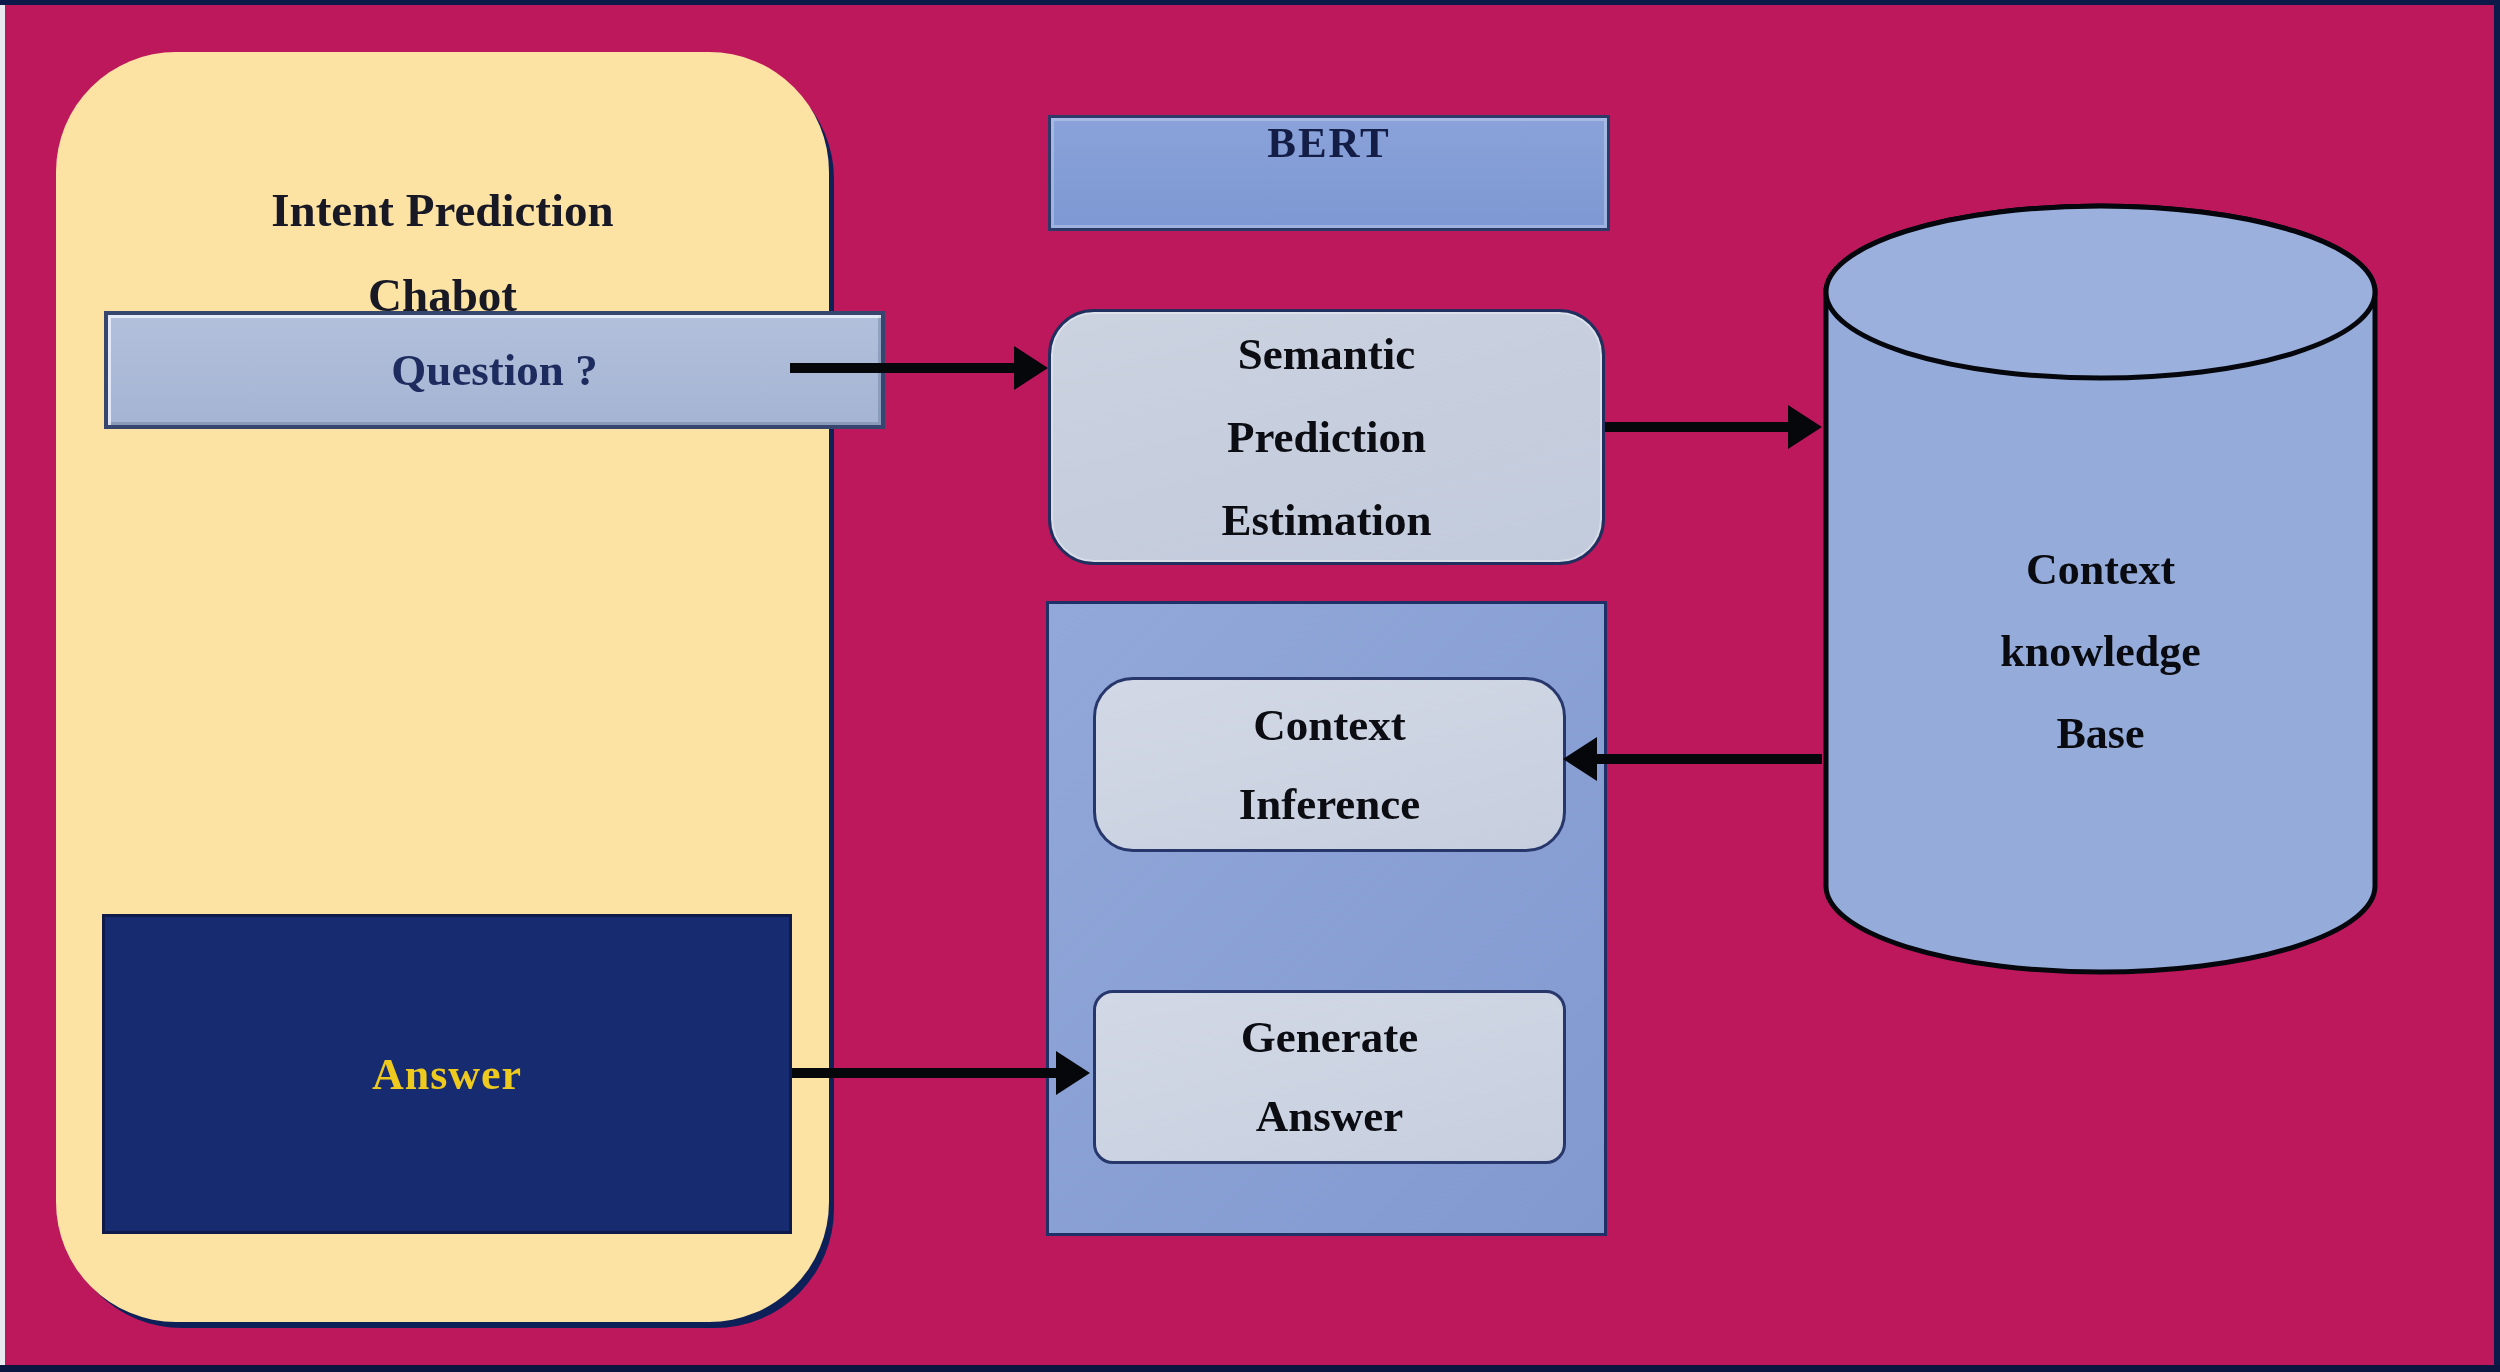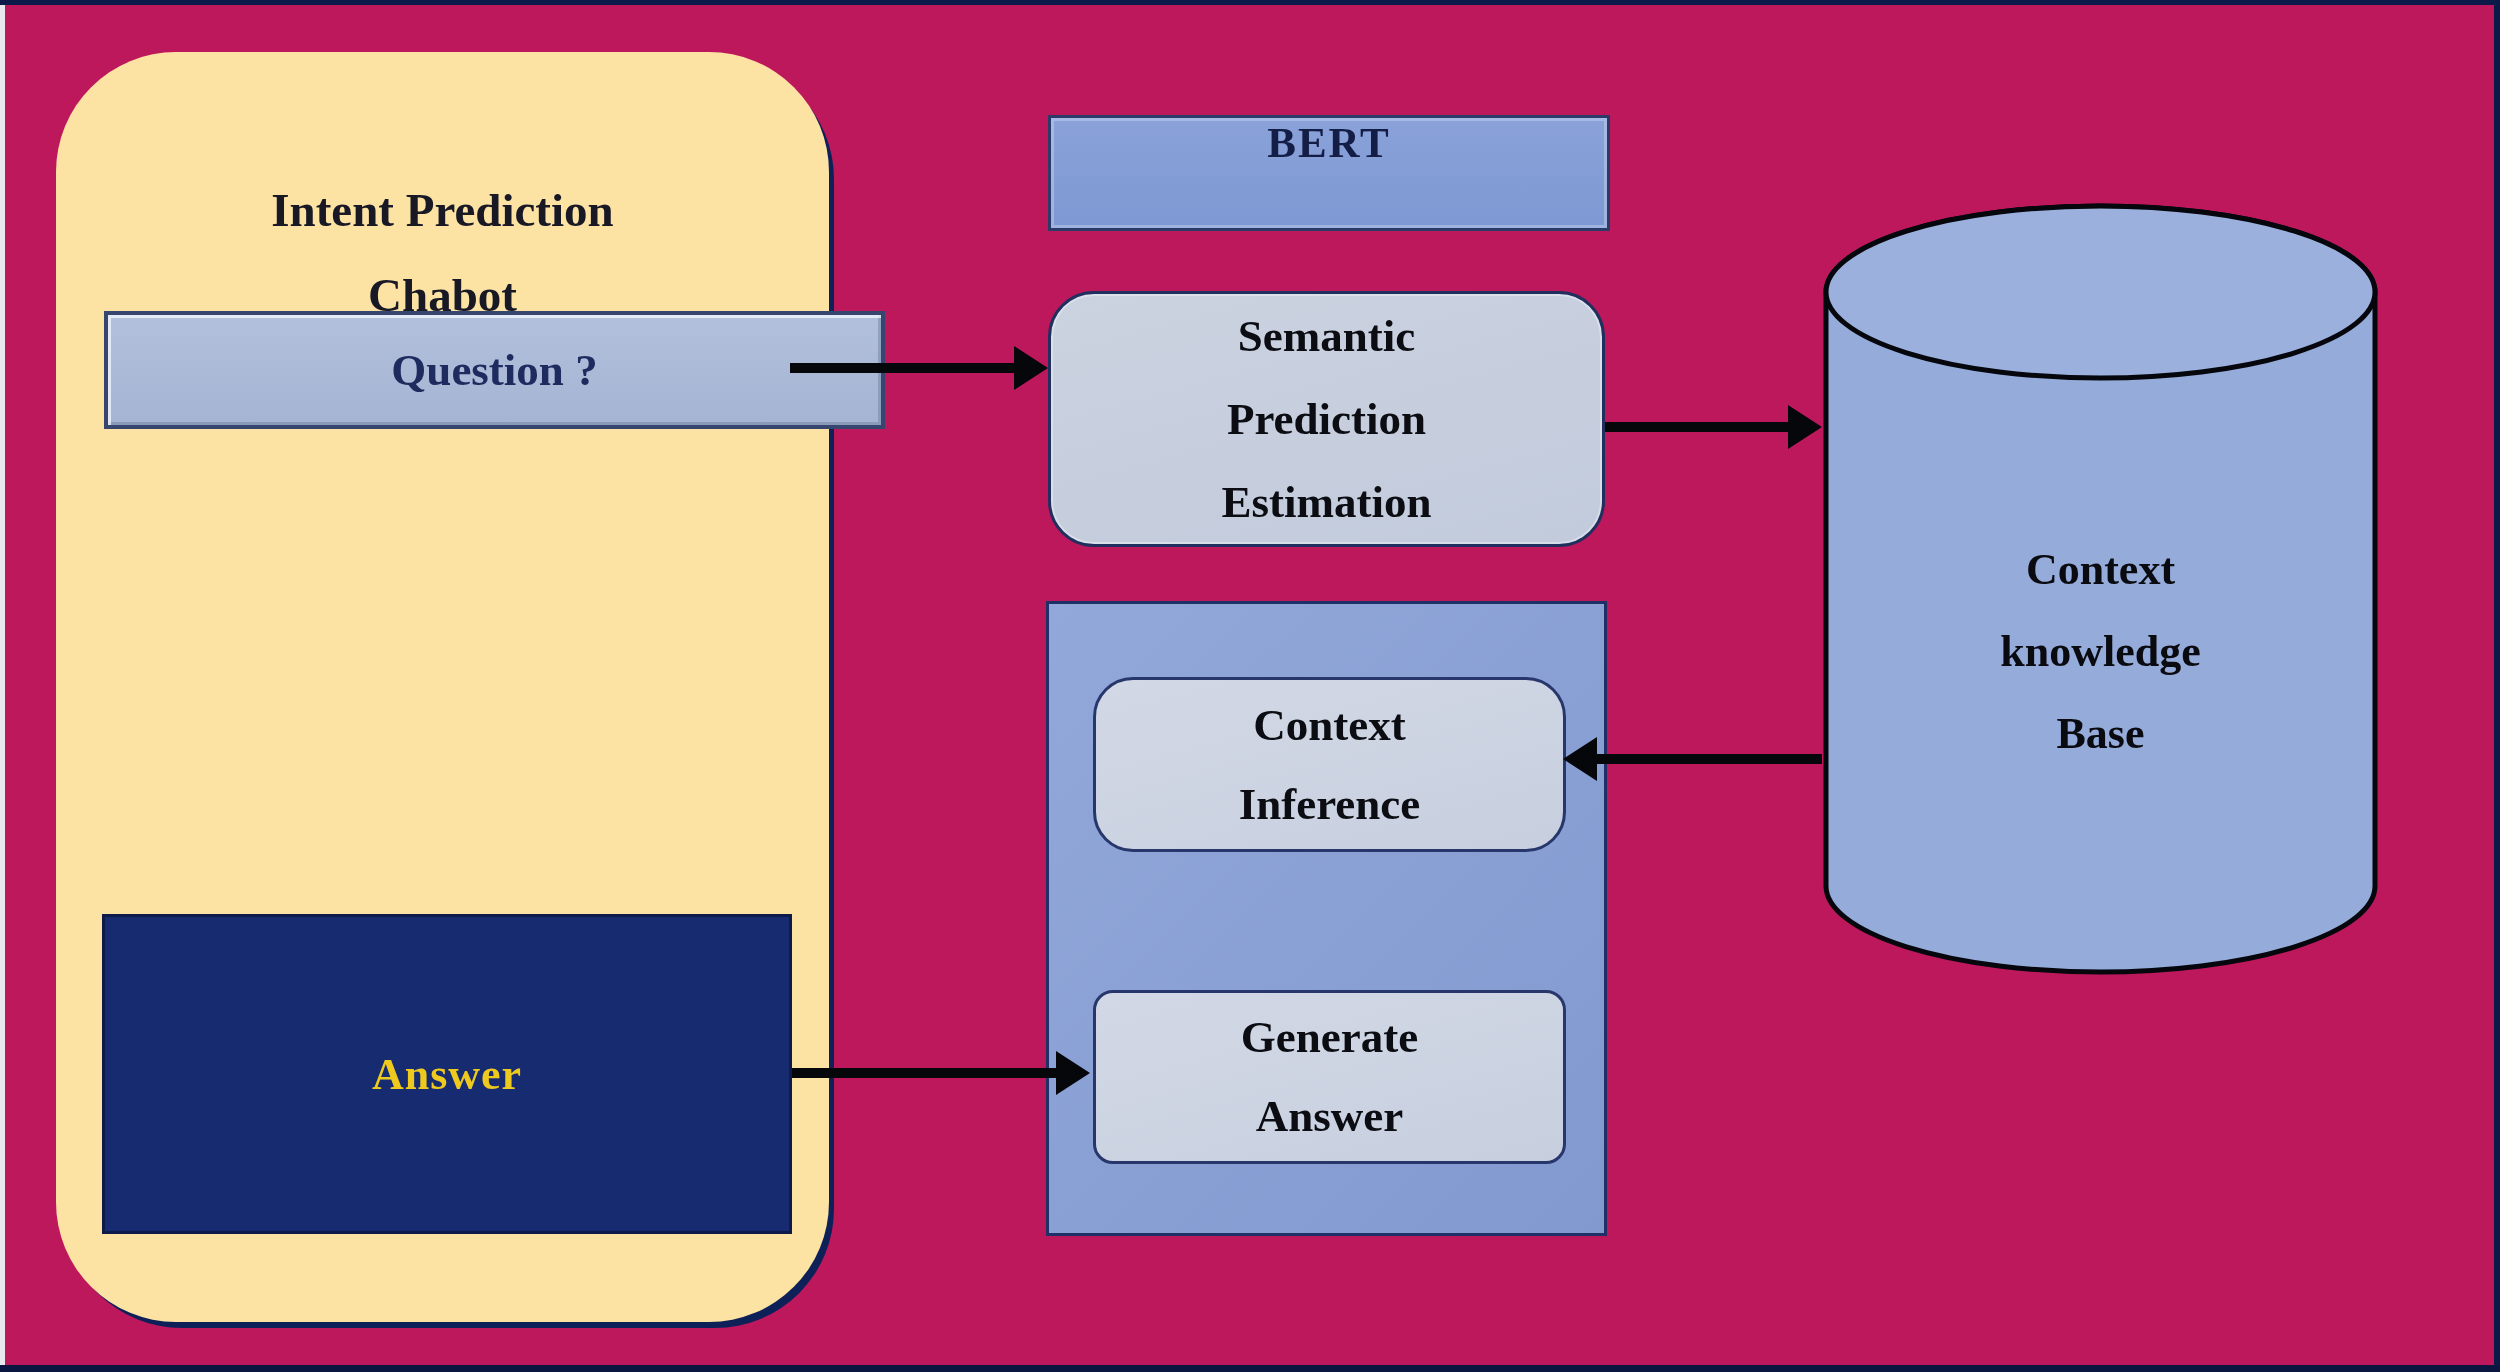--- a/index.html
+++ b/index.html
@@ -38,21 +38,21 @@
   
   .bert-box{
     left:1048px;top:115px;width:562px;height:116px;
     background:linear-gradient(180deg,#8aa2d9 0%,#7d98d3 100%);
     border:3px solid #2c3a68;
     box-shadow:inset 0 0 0 3px rgba(220,230,250,.35);
     display:flex;justify-content:center;
   }
   .bert-label{font-size:43px;color:#131d45;letter-spacing:2px;}
   .semantic-box{
-    left:1048px;top:291px;width:557px;height:256px;border-radius:46px;
+    left:1048px;top:309px;width:557px;height:256px;border-radius:46px;
     background:linear-gradient(165deg,#cbd2e0 0%,#c2cbdc 100%);
     border:3px solid #202f5e;
     box-shadow:inset 0 0 0 2px rgba(255,255,255,.35);
     display:flex;flex-direction:column;align-items:center;justify-content:center;
   }
   .semantic-box .line{font-size:45px;line-height:83px;color:#0c0d13;}
   .pipeline-panel{
     left:1046px;top:601px;width:561px;height:635px;
     background:linear-gradient(135deg,#92a8da 0%,#8299d0 100%);
     border:3px solid #1f3066;

